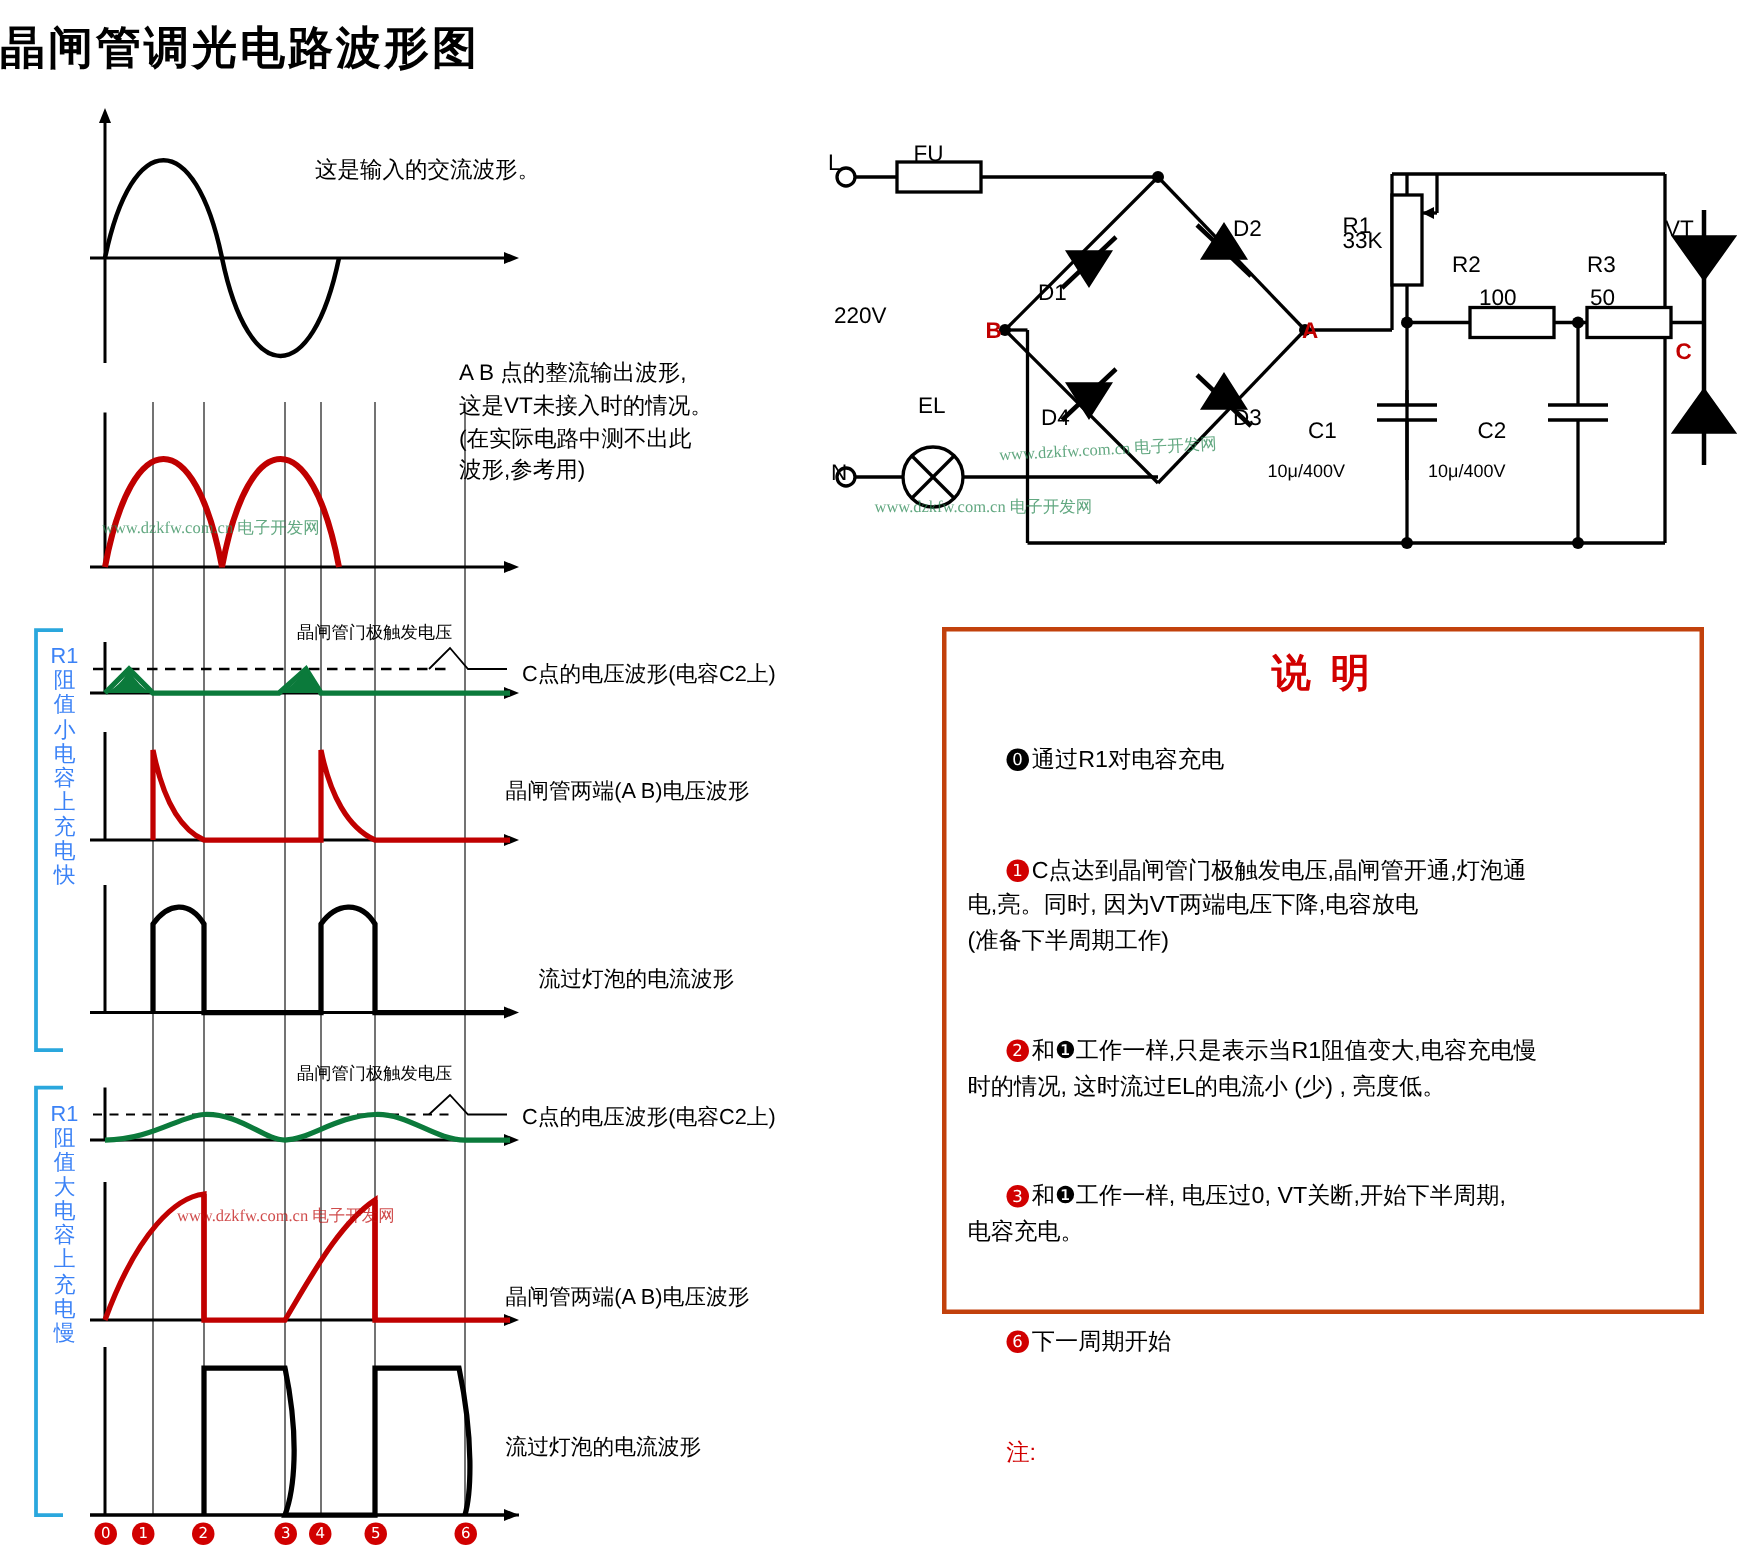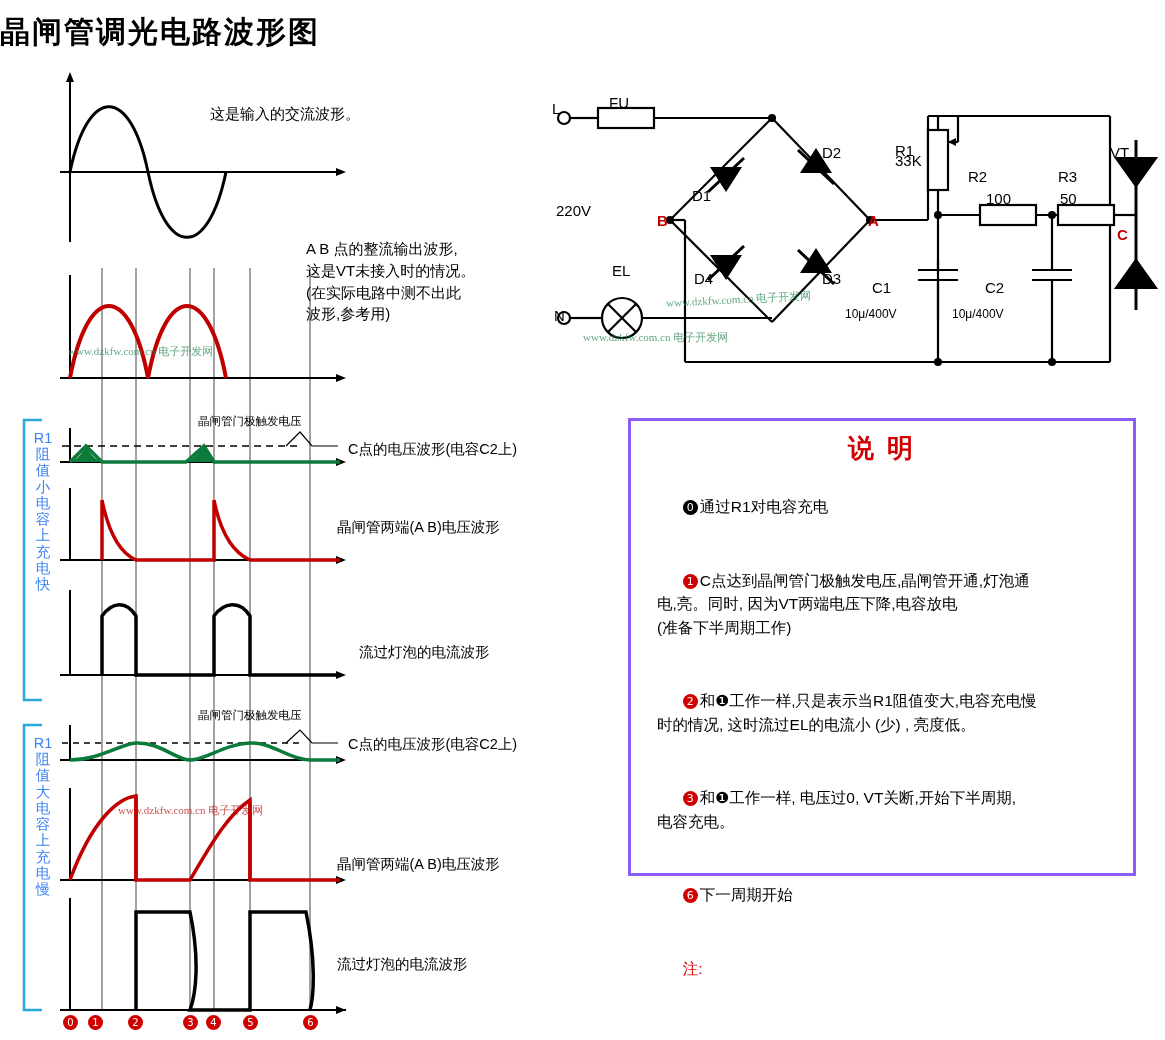--- a/index.html
+++ b/index.html
@@ -19,31 +19,30 @@
   .lbl{font-size:15px;line-height:1.45;white-space:pre;}
   .lbl-sm{font-size:12px;}
   .wm{
     color:#2e8b57;font-size:11px;opacity:.75;white-space:nowrap;
     font-family:"Liberation Serif","DejaVu Serif",serif;
   }
   .wm2{color:#c01010;}
   svg{display:block;}
   #panel{
     left:628px;top:418px;width:508px;height:458px;
-    border:3px solid #8b5cf6;box-sizing:border-box;background:#fff;
+    border:3px solid #c2410c;box-sizing:border-box;background:#fff;
   }
   #panel-title{
     text-align:center;color:#d10000;font-size:26px;font-weight:bold;
     margin-top:10px;letter-spacing:3px;
   }
   #panel-body{padding:6px 10px 0 14px;}
   #panel-body .row{
     font-size:15.5px;line-height:1.5;margin-bottom:4px;
     white-space:pre-wrap;
-    margin-left:12px;
   }
   .num{
     display:inline-block;width:15px;height:15px;border-radius:50%;
     background:#000;color:#fff;font-size:11px;line-height:15px;
     text-align:center;vertical-align:1px;margin-right:2px;
     font-family:"DejaVu Sans",sans-serif;
   }
   .num.red{background:#d10000;}
   .note{color:#d10000;}
   .bracket-lbl{

